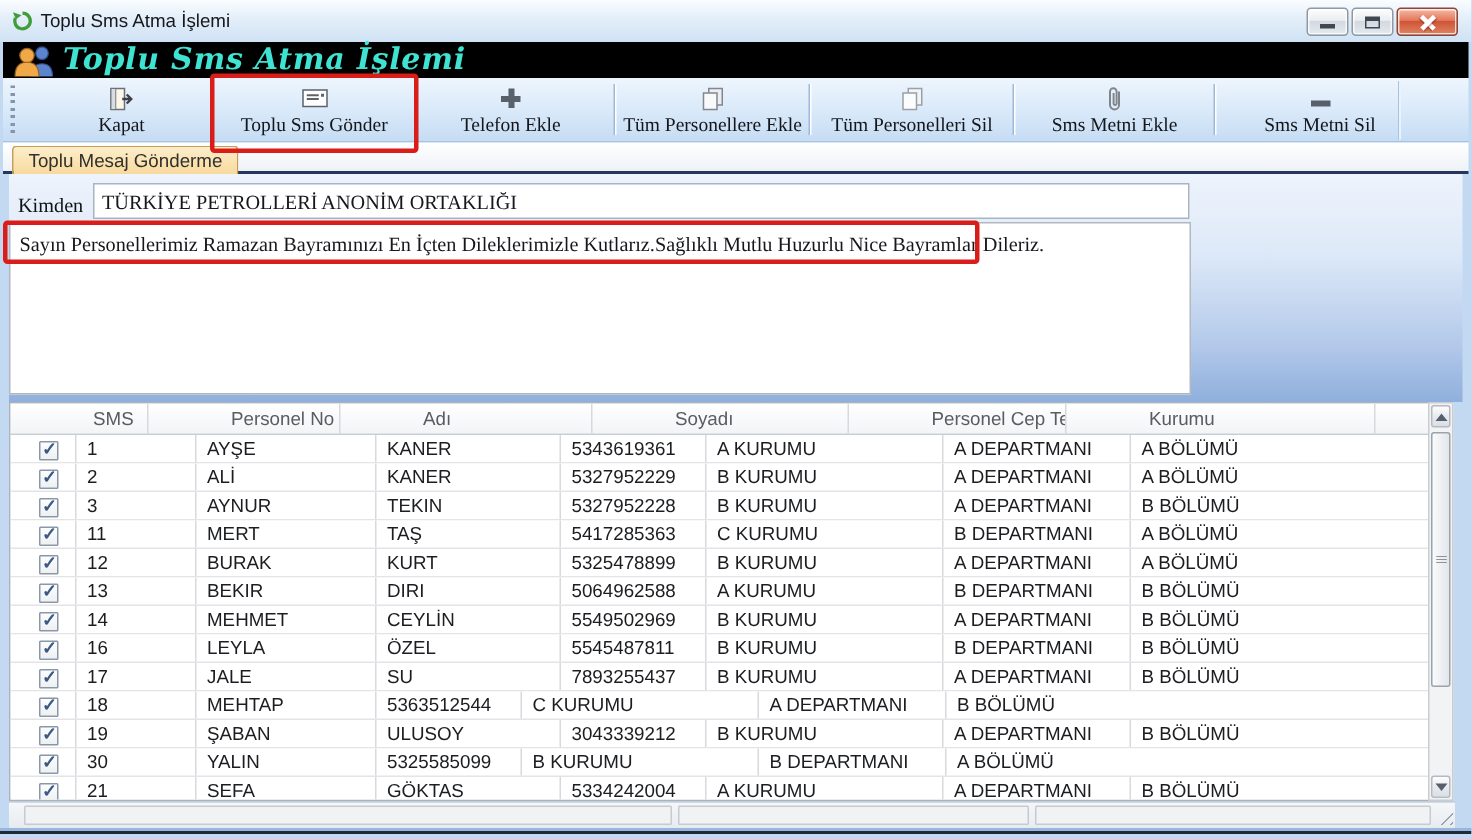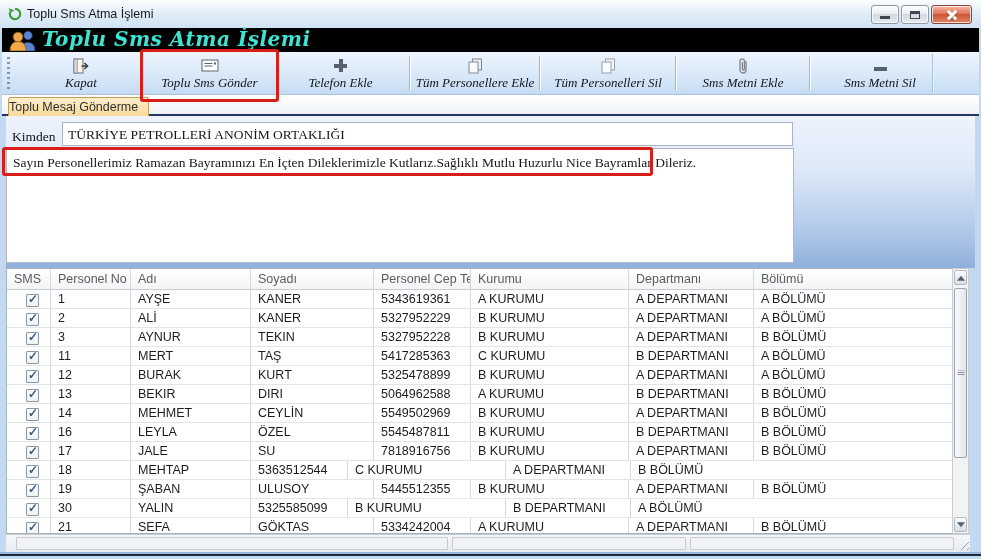--- a/index.html
+++ b/index.html
@@ -44,42 +44,42 @@
   }
 
   
   .toolbar { position:absolute; left:2px; top:52px; width:977px; height:43px;
     background: linear-gradient(#eef5fd, #dcebfa 45%, #c6dcf4);
     border-bottom:1px solid #a9c3e2; }
   .tb-handle { position:absolute; left:5px; top:5px; width:3px; height:33px;
     background: repeating-linear-gradient(180deg, #8496ab 0 2px, transparent 2px 5px); }
   .tb-row { position:absolute; left:16px; top:2px; display:flex; align-items:stretch; height:39px; }
   .tb-btn { display:flex; flex-direction:column; align-items:center; justify-content:flex-start;
-    padding-top:3px; margin:0 2px; cursor:default;font-style:italic; }
+    padding-top:3px; margin:0 2px; cursor:default; }
   .tb-icon { height:17px; display:flex; align-items:center; justify-content:center; }
   .tb-label { font-family:"Liberation Serif", serif; font-size:13px; color:#14161a; margin-top:1px; white-space:nowrap; }
   .tb-sep { width:2px; margin:2px 3px 3px 3px;
     background: linear-gradient(90deg, #9fb8d8 0 1px, #ffffff 1px 2px); }
   .w122{width:122px}.w127{width:127px}.w118{width:118px}.w124{width:124px}.w128{width:128px}
   .tb-endline { position:absolute; left:930px; top:2px; width:2px; height:39px;
     background: linear-gradient(90deg, #a9c2e0 0 1px, #eaf2fb 1px 2px); }
 
   .icon-plus { width:13px; height:13px; position:relative; }
   .icon-plus::before { content:""; position:absolute; left:0; top:5px; width:13px; height:4px; background:#58606b; }
   .icon-plus::after  { content:""; position:absolute; left:5px; top:0; width:4px; height:13px; background:#58606b; }
   .icon-minus { width:13px; height:4px; background:#58606b; margin-top:6px; }
 
   
   .tabstrip { position:absolute; left:2px; top:95px; width:977px; height:21px;
     background: linear-gradient(#ffffff, #eef2f7);
     border-bottom:2px solid #24375e; }
   .tab-active { position:absolute; left:8px; top:97px; height:19px; z-index:2;
     background: linear-gradient(#fdeecb, #f8d99d);
     border:1px solid #c69d55; border-bottom:none;
-    border-radius:3px 3px 0 0; padding:2px 10px 0 0;
+    border-radius:3px 3px 0 0; padding:2px 10px 0 10px;
     font-size:12.5px; color:#31302d; }
 
   
   .content { position:absolute; left:6px; top:116px; width:969px; height:152px;
     background: linear-gradient(180deg, #eef3fc 0%, #dde9f8 35%, #b3c9ea 75%, #8fafdc 100%); }
   .kimden-label { position:absolute; left:6px; top:13px;
     font-family:"Liberation Serif", serif; font-size:13.5px; color:#101215; }
   .kimden-input { position:absolute; left:56px; top:6px; width:731px; height:24px;
     border:1px solid #a9b4c2; background:#fff; padding:2px 5px 0 5px;
     font-family:"Liberation Serif", serif; font-size:13.5px; color:#15171c; }
@@ -91,21 +91,21 @@
   .hl-box { position:absolute; border:3px solid #d91d18; border-radius:3px; z-index:50; pointer-events:none; }
   .hl-send { left:140px; top:49px; width:139px; height:53px; }
   .hl-msg  { left:2px;  top:147px; width:651px; height:29px; }
 
   
   .grid { position:absolute; left:6px; top:268px; width:946px; height:266px;
     background:#fff; border:1px solid #a9b2bd; border-right:none; overflow:hidden; }
   .g-head { display:flex; height:21px;
     background: linear-gradient(#ffffff, #f2f4f6);
     border-bottom:1px solid #c7cdd4; }
-  .g-head .g-cell { font-size:12.5px; color:#585d63; padding-top:3px; }
+  .g-head .g-cell { font-size:12.5px; color:#585d63; padding-top:3px;margin-left:48px; }
   .g-cell { flex:none; padding-left:7px; border-right:1px solid #d6d9dd; overflow:hidden; white-space:nowrap; }
   .t-row { display:flex; height:19px; border-bottom:1px solid #e2e4e7; background:#fff; }
   .t-row .g-cell { font-size:12.5px; color:#1b1d20; padding-top:2px; }
   .c0{width:44px}.c1{width:80px}.c2{width:120px}.c3{width:123px}
   .c4{width:97px}.c5{width:158px}.c6{width:125px}.c7{width:199px;border-right:none}
   .cb-cell { display:flex; align-items:center; justify-content:flex-start; padding-left:19px; }
   .cb { width:13px; height:13px; border:1px solid #8a97a8; border-radius:1px;
     background: linear-gradient(#fdfdfd,#eef0f2); position:relative; }
   .cb::after { content:"✓"; position:absolute; left:1px; top:-3px;
     font-size:12px; font-weight:bold; color:#3a5a86; }
@@ -363,21 +363,21 @@
         <span class="g-cell c6">B DEPARTMANI</span>
         <span class="g-cell c7">B BÖLÜMÜ</span>
       </div>
       <div class="t-row">
         <span class="g-cell c0 cb-cell">
           <span class="cb"></span>
         </span>
         <span class="g-cell c1">17</span>
         <span class="g-cell c2">JALE</span>
         <span class="g-cell c3">SU</span>
-        <span class="g-cell c4">7818916756</span>
+        <span class="g-cell c4">7893255437</span>
         <span class="g-cell c5">B KURUMU</span>
         <span class="g-cell c6">A DEPARTMANI</span>
         <span class="g-cell c7">B BÖLÜMÜ</span>
       </div>
       <div class="t-row">
         <span class="g-cell c0 cb-cell">
           <span class="cb"></span>
         </span>
         <span class="g-cell c1">18</span>
         <span class="g-cell c2">MEHTAP</span>
@@ -386,21 +386,21 @@
         <span class="g-cell c6">A DEPARTMANI</span>
         <span class="g-cell c7">B BÖLÜMÜ</span>
       </div>
       <div class="t-row">
         <span class="g-cell c0 cb-cell">
           <span class="cb"></span>
         </span>
         <span class="g-cell c1">19</span>
         <span class="g-cell c2">ŞABAN</span>
         <span class="g-cell c3">ULUSOY</span>
-        <span class="g-cell c4">5445512355</span>
+        <span class="g-cell c4">3043339212</span>
         <span class="g-cell c5">B KURUMU</span>
         <span class="g-cell c6">A DEPARTMANI</span>
         <span class="g-cell c7">B BÖLÜMÜ</span>
       </div>
       <div class="t-row">
         <span class="g-cell c0 cb-cell">
           <span class="cb"></span>
         </span>
         <span class="g-cell c1">30</span>
         <span class="g-cell c2">YALIN</span>

